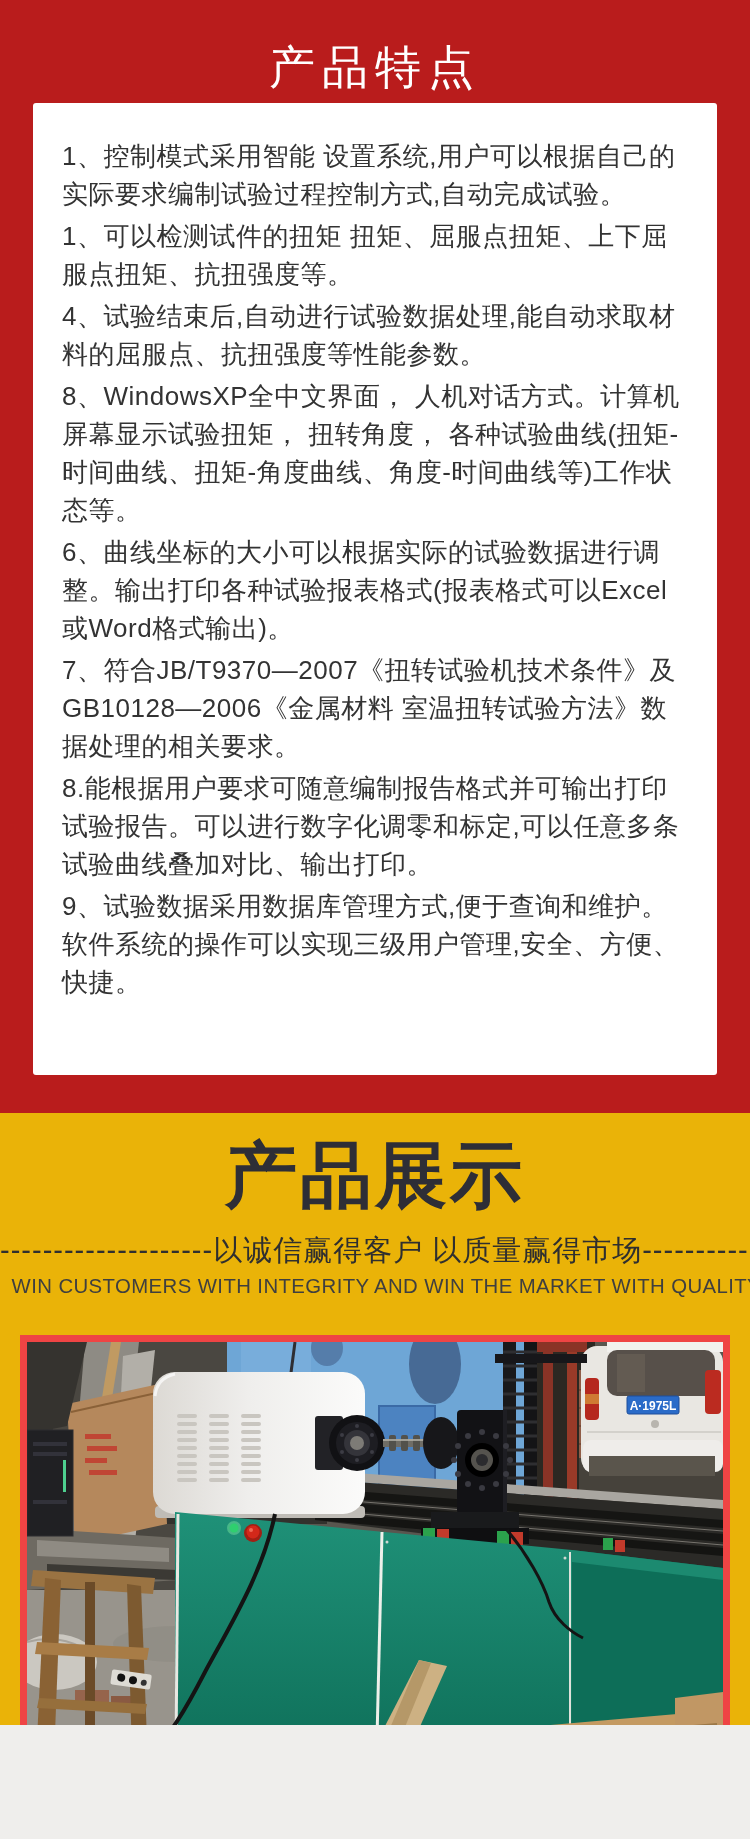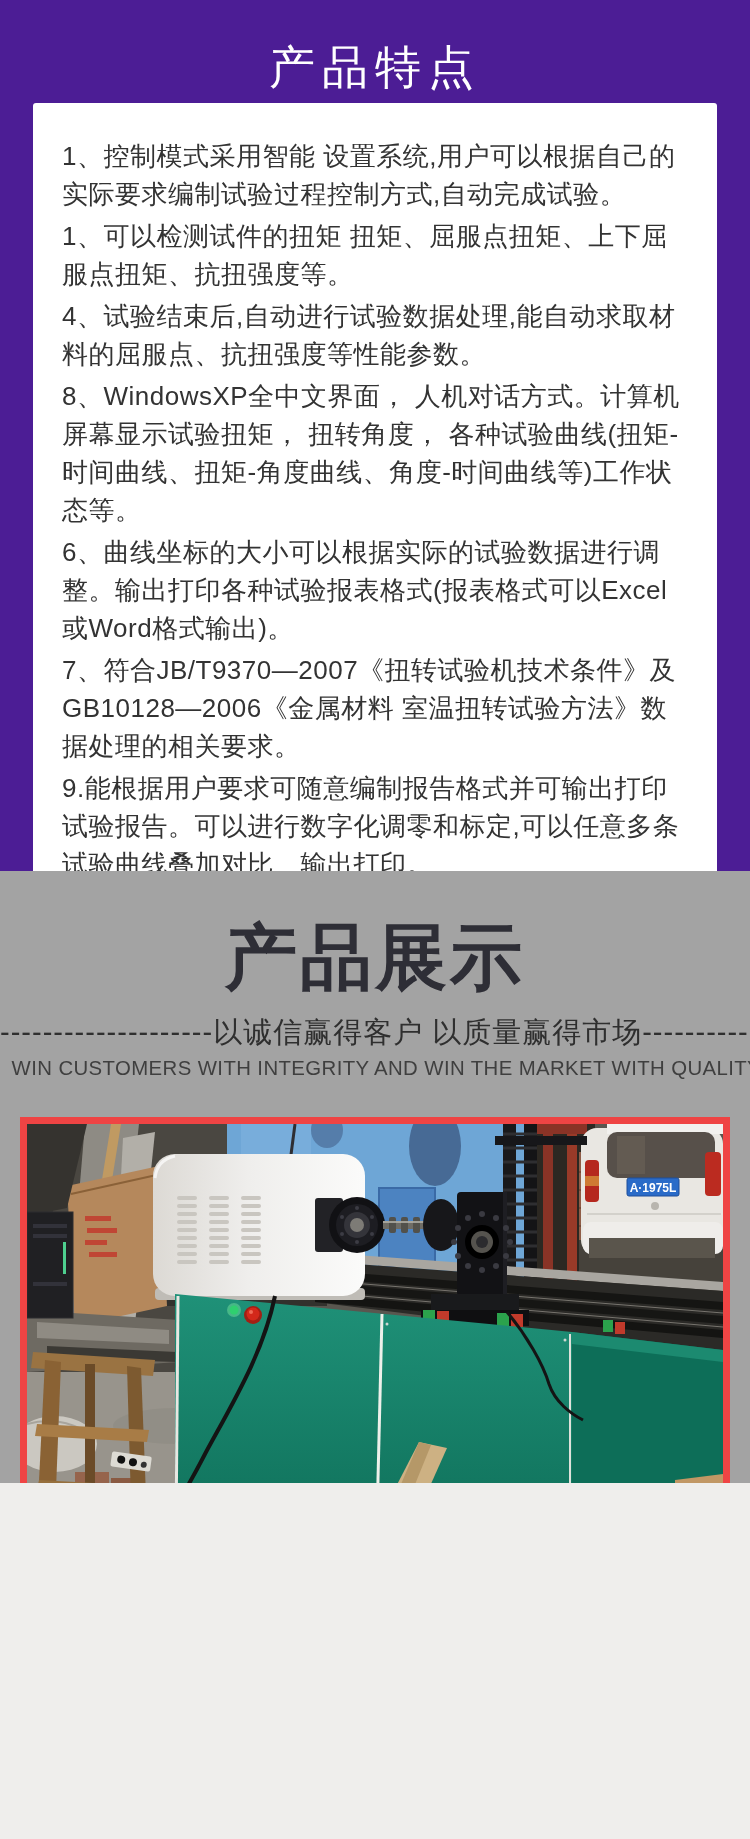--- a/index.html
+++ b/index.html
@@ -3,22 +3,22 @@
 <meta charset="utf-8">
 <style>
   html,body{margin:0;padding:0;}
   body{
     width:750px;
     font-family:"Liberation Sans","DejaVu Sans",sans-serif;
     background:#efeeec;
   }
   
   .dark-section{
-    width:750px;height:871px;
-    background:#4c1d95;
+    width:750px;height:1113px;
+    background:#b91c1c;
     overflow:hidden;
     box-sizing:border-box;
   }
   .features-title{
     margin:0;padding-top:44px;
     text-align:center;
     font-size:46px;font-weight:500;
     letter-spacing:7px;
     color:#ffffff;
     line-height:1;
@@ -36,23 +36,23 @@
     margin:0 0 4px 0;
     font-size:26px;
     line-height:38px;
     color:#333333;
     letter-spacing:.5px;
     white-space:pre-wrap;
   }
   
   .showcase{
     width:750px;height:612px;
-    background:#a3a3a3;
+    background:#eab308;
     box-sizing:border-box;
-    padding-top:48px;
+    padding-top:24px;
     overflow:hidden;
   }
   .showcase-title{
     margin:0;
     text-align:center;
     font-size:72px;
     font-weight:900;
     letter-spacing:3px;
     color:#2e2e36;
     line-height:1.06;
@@ -92,21 +92,22 @@
 <section class="dark-section">
   <h1 class="features-title">产品特点</h1>
   <div class="features-card">
     <p class="feature-item">1、控制模式采用智能 设置系统,用户可以根据自己的实际要求编制试验过程控制方式,自动完成试验。</p>
     <p class="feature-item">1、可以检测试件的扭矩 扭矩、屈服点扭矩、上下屈服点扭矩、抗扭强度等。</p>
     <p class="feature-item">4、试验结束后,自动进行试验数据处理,能自动求取材料的屈服点、抗扭强度等性能参数。</p>
     <p class="feature-item">8、WindowsXP全中文界面， 人机对话方式。计算机屏幕显示试验扭矩， 扭转角度， 各种试验曲线(扭矩-时间曲线、扭矩-角度曲线、角度-时间曲线等)工作状态等。</p>
     <p class="feature-item">6、曲线坐标的大小可以根据实际的试验数据进行调整。输出打印各种试验报表格式(报表格式可以Excel或Word格式输出)。</p>
     <p class="feature-item">7、符合JB/T9370—2007《扭转试验机技术条件》及
 GB10128—2006《金属材料 室温扭转试验方法》数据处理的相关要求。</p>
-    <p class="feature-item">9.能根据用户要求可随意编制报告格式并可输出打印试验报告。可以进行数字化调零和标定,可以任意多条试验曲线叠加对比、输出打印。</p>
+    <p class="feature-item">8.能根据用户要求可随意编制报告格式并可输出打印试验报告。可以进行数字化调零和标定,可以任意多条试验曲线叠加对比、输出打印。</p>
+    <p class="feature-item">9、试验数据采用数据库管理方式,便于查询和维护。软件系统的操作可以实现三级用户管理,安全、方便、快捷。</p>
 
   </div>
 </section>
 
 <section class="showcase">
   <h2 class="showcase-title">产品展示</h2>
   <div class="tagline">--------------------以诚信赢得客户 以质量赢得市场--------------------</div>
   <div class="tagline-en"><span>WIN CUSTOMERS WITH INTEGRITY AND WIN THE MARKET WITH QUALITY</span></div>
 
   <div class="photo-frame">

